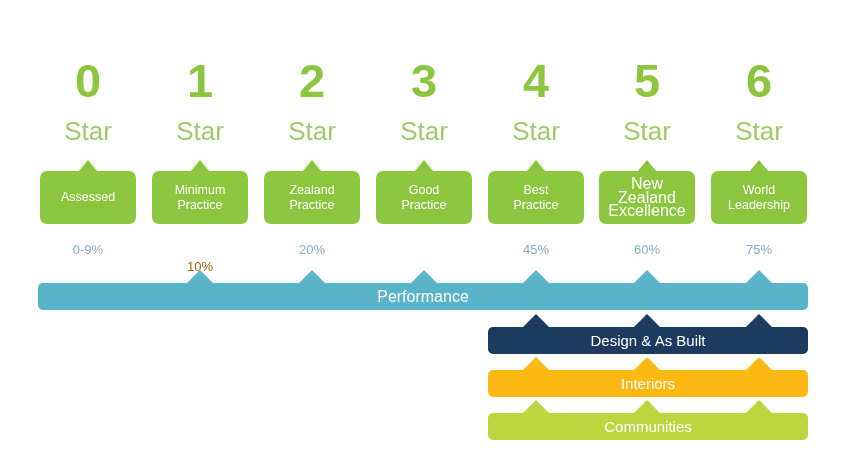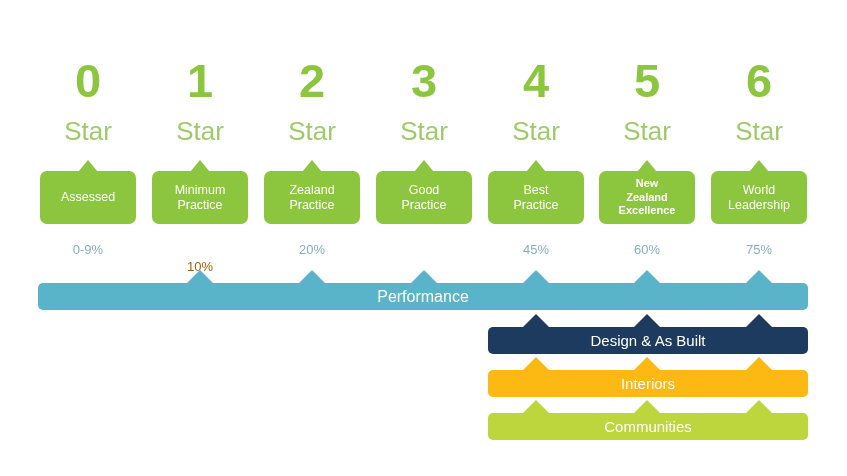--- a/index.html
+++ b/index.html
@@ -83,23 +83,22 @@
     position: relative;
     text-align: center;
     color: #ffffff;
     font-size: 12.5px;
     line-height: 14.5px;
     padding: 0 4px;
     white-space: pre-line;
     font-weight: normal;
   }
   .bubble-label.three-line {
-    font-size: 11px;
+    font-size: 16px;
     line-height: 13.5px;
-    font-weight: bold;
   }
   .pct-label {
     position: absolute;
     top: 242px;
     left: 0;
     width: 112px;
     text-align: center;
     font-size: 13px;
     line-height: 16px;
     color: #87AFC0;

